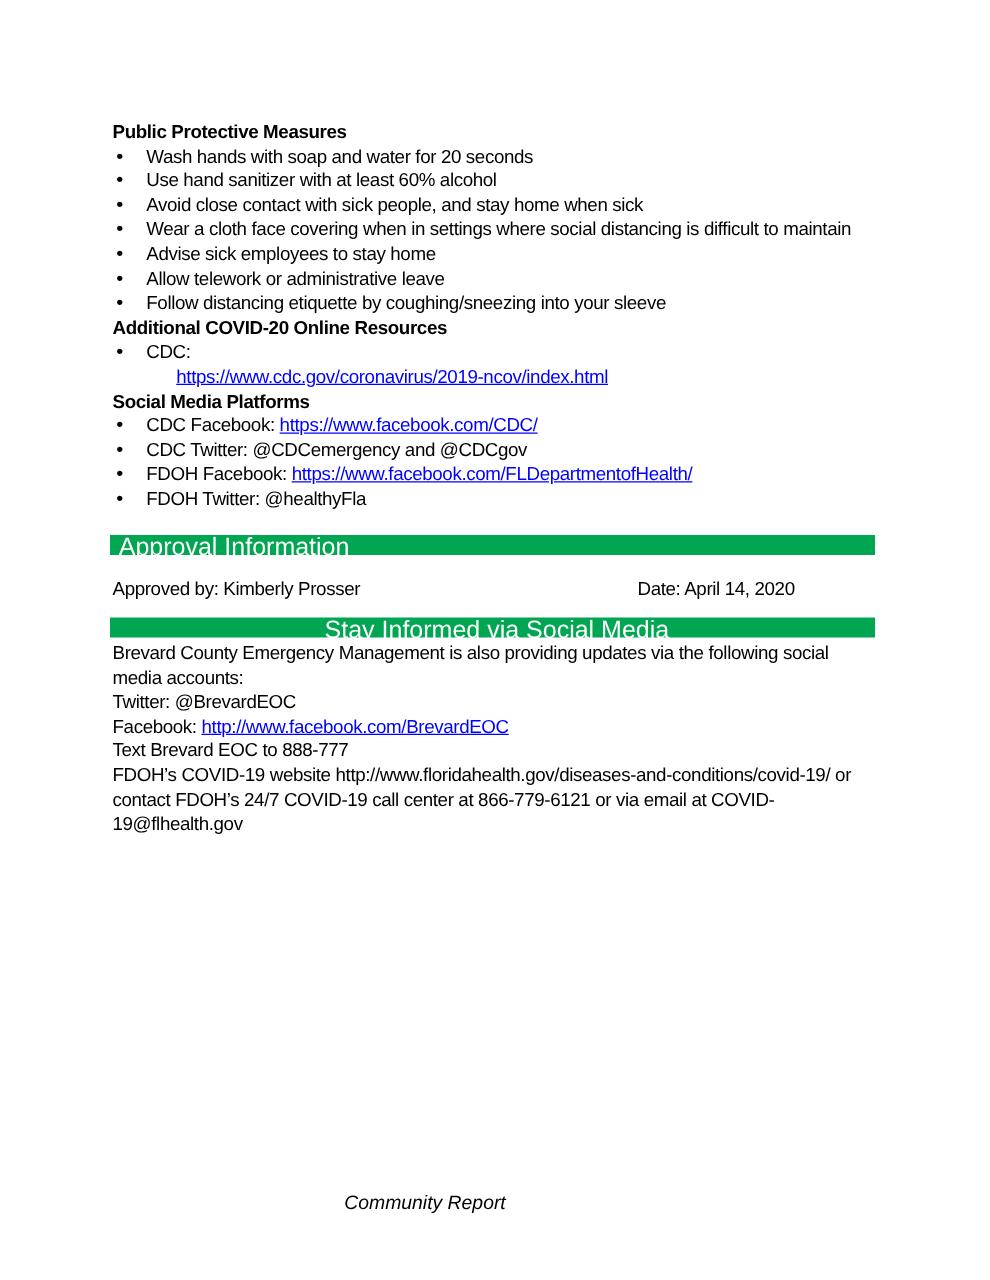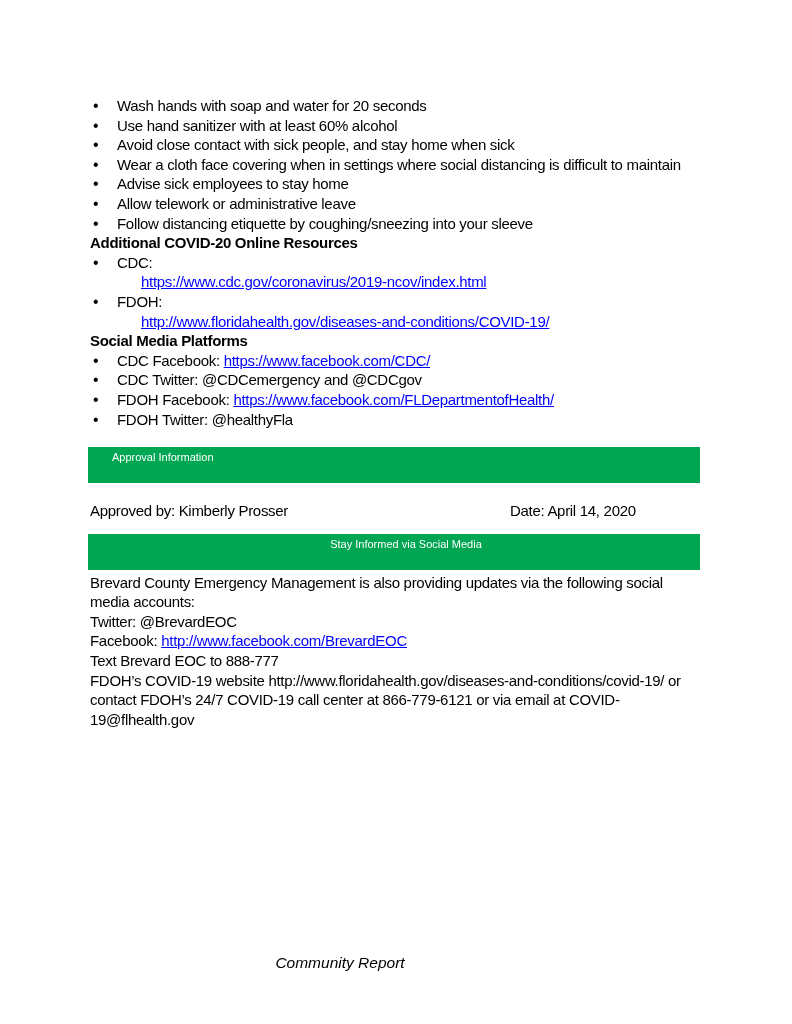--- a/index.html
+++ b/index.html
@@ -46,27 +46,27 @@
     padding-left: 24px;
     white-space: nowrap;
   }
   .link {
     color: var(--link-blue, #0000FF);
     text-decoration: underline;
     cursor: pointer;
   }
   .banner {
     width: 612px;
-    height: 36px;
+    height: 16px;
     box-sizing: border-box;
     margin-left: -2px;
-    padding-left: 24px;
+    padding-left: 7px;
     background: var(--banner-green, #00A651);
     color: #ffffff;
-    font-size: 11px;
+    font-size: 20px;
     line-height: 20px;
     letter-spacing: 0;
     white-space: nowrap;
   }
   .banner-approval { margin-top: 18px; }
   .banner-stay { margin-top: 13px; text-align: center; }
   .approval-row { margin-top: 18px; white-space: nowrap; }
   .approved-by { display: inline-block; width: 420px; }
   .para { margin-top: 3px; }
   .para-line { white-space: nowrap; }
@@ -80,20 +80,21 @@
     font-size: 15.5px;
     letter-spacing: 0;
   }
 </style>
 </head>
 <body>
 
 <div class="page">
   <div class="content">
 
+    <div class="doc-heading">Public Protective Measures</div>
 
     <ul class="doc-list">
 
         <li>
           <span>Wash hands with soap and water for 20 seconds</span>
         </li>
 
         <li>
           <span>Use hand sanitizer with at least 60% alcohol</span>
         </li>
@@ -123,26 +124,20 @@
 
     <ul class="doc-list">
 
         <li>
           <span>CDC:</span>
           <div class="sublink-line">
             <span class="link">https://www.cdc.gov/coronavirus/2019-ncov/index.html</span>
           </div>
         </li>
 
-        <li>
-          <span>FDOH:</span>
-          <div class="sublink-line">
-            <span class="link">http://www.floridahealth.gov/diseases-and-conditions/COVID-19/</span>
-          </div>
-        </li>
       </ul>
 
     <div class="doc-heading">Social Media Platforms</div>
 
     <ul class="doc-list">
 
         <li>
           <span></span><span>CDC Facebook: </span><span class="link">https://www.facebook.com/CDC/</span>
         </li>
 

